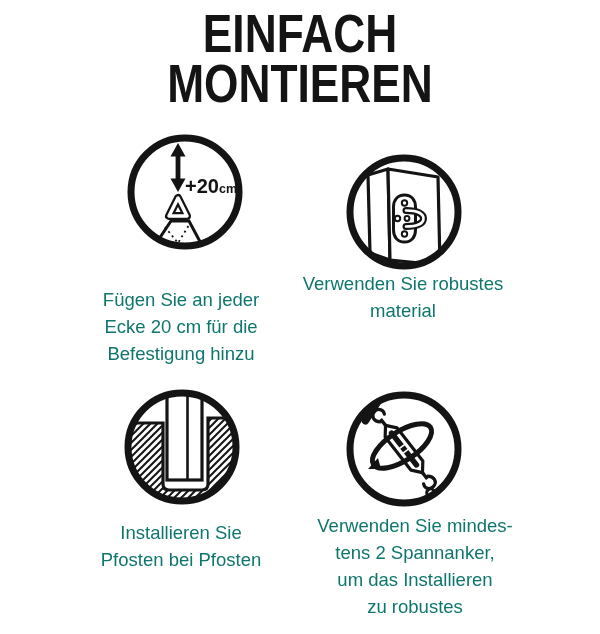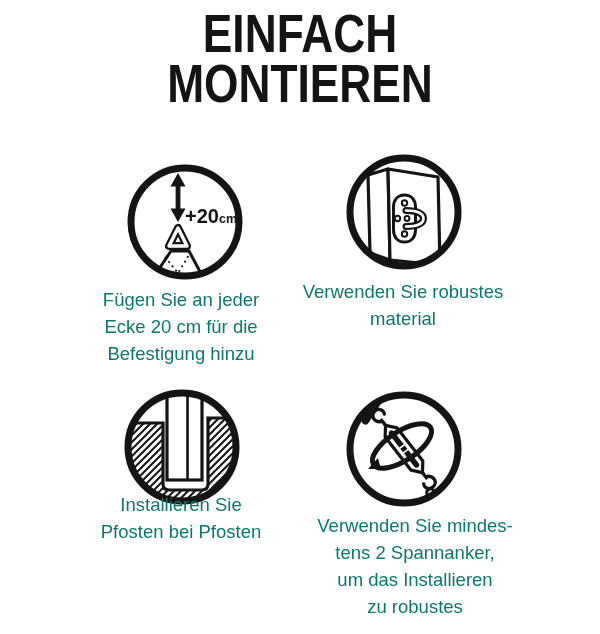--- a/index.html
+++ b/index.html
@@ -25,21 +25,21 @@
 </head>
 <body>
 
 <div class="page">
 
   <h1 class="title">
     <span class="title-line">EINFACH</span>
     <span class="title-line">MONTIEREN</span>
   </h1>
 
-  <div class="icon-wrap" style="left:126px;top:163px;">
+  <div class="icon-wrap" style="left:126px;top:133px;">
     <svg width="118" height="118" viewBox="0 0 118 118">
       <defs>
           <clipPath id="c1">
             <circle cx="59" cy="59" r="52"></circle>
           </clipPath>
         </defs>
       <g clip-path="url(#c1)">
 
         <path d="M45 88 L63 88 L79 118 L25 118 Z" fill="#ffffff" stroke="#141414" stroke-width="3"></path>
         <path d="M39 94 L52 110 L63 92" fill="none" stroke="#141414" stroke-width="1.8" stroke-dasharray="2,3.5"></path>
@@ -143,26 +143,26 @@
       <circle cx="59" cy="59" r="54" fill="none" stroke="#141414" stroke-width="7"></circle>
     </svg>
   </div>
 
   <div class="caption" style="left:56px;top:286px;width:250px;">
     <div class="cap-line">Fügen Sie an jeder</div>
     <div class="cap-line">Ecke 20 cm für die</div>
     <div class="cap-line">Befestigung hinzu</div>
   </div>
 
-  <div class="caption" style="left:278px;top:278px;width:250px;">
+  <div class="caption" style="left:278px;top:270px;width:250px;">
     <div class="cap-line">Verwenden Sie robustes</div>
     <div class="cap-line">material</div>
   </div>
 
-  <div class="caption" style="left:56px;top:491px;width:250px;">
+  <div class="caption" style="left:56px;top:519px;width:250px;">
     <div class="cap-line">Installieren Sie</div>
     <div class="cap-line">Pfosten bei Pfosten</div>
   </div>
 
   <div class="caption" style="left:290px;top:512px;width:250px;">
     <div class="cap-line">Verwenden Sie mindes-</div>
     <div class="cap-line">tens 2 Spannanker,</div>
     <div class="cap-line">um das Installieren</div>
     <div class="cap-line">zu robustes</div>
   </div>

